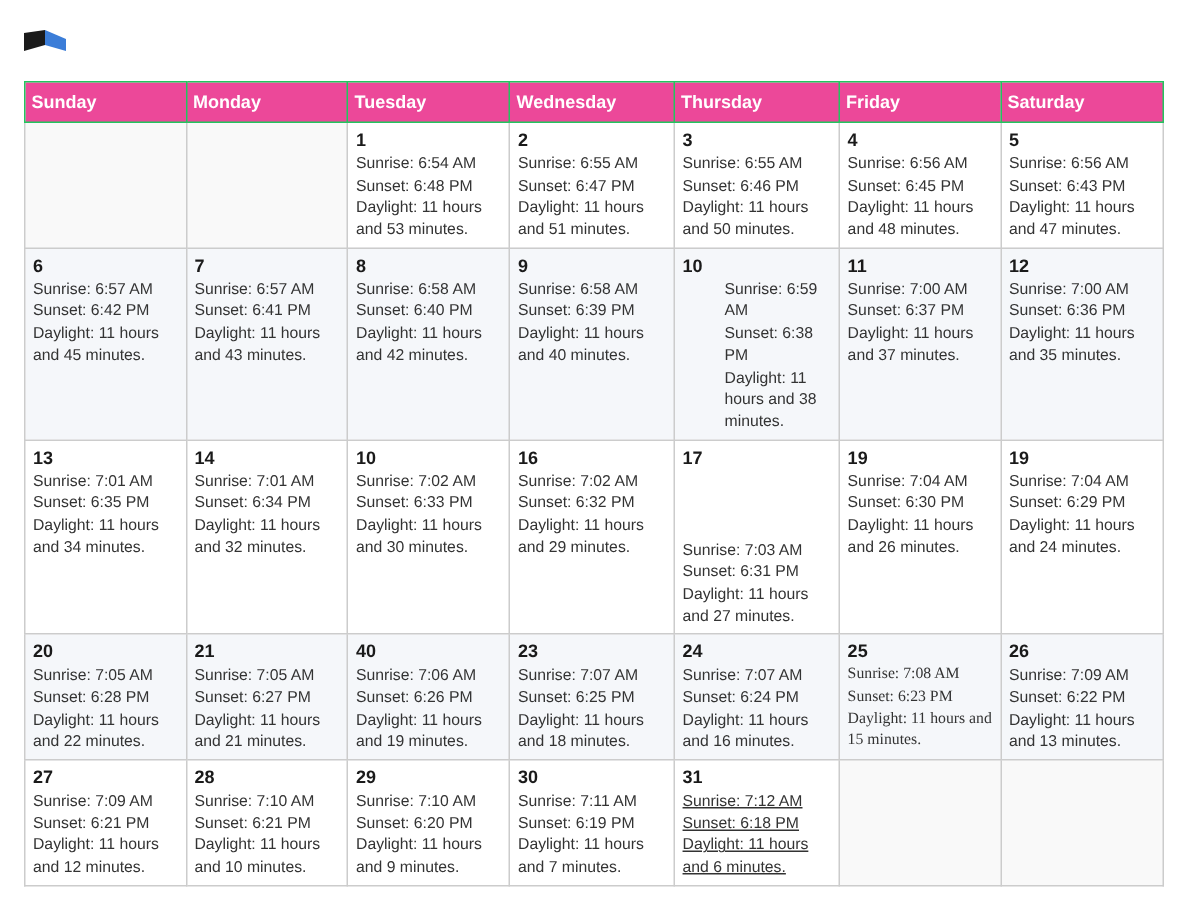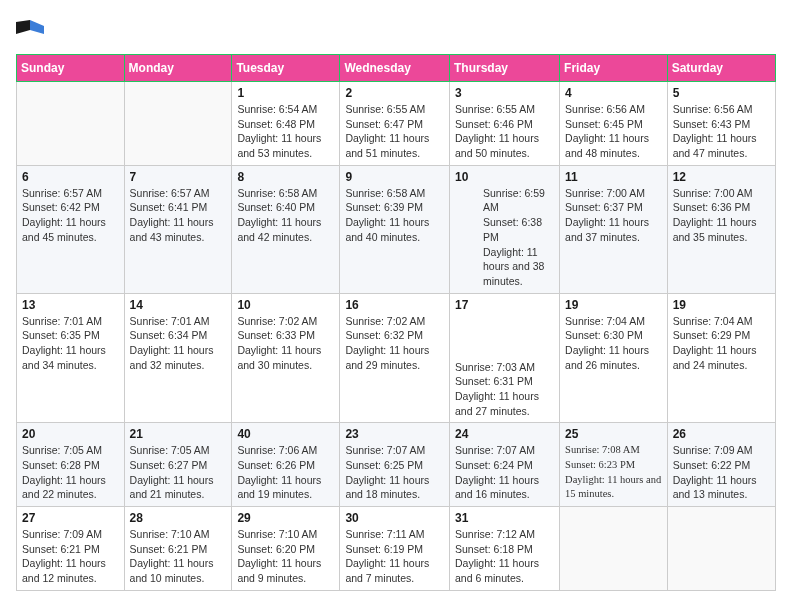--- a/index.html
+++ b/index.html
@@ -299,21 +299,21 @@
 Daylight: 11 hours and 9 minutes.</div>
         </td>
         <td>
           <span class="day-num">30</span>
           <div class="day-info" style="white-space: pre-line;">Sunrise: 7:11 AM
 Sunset: 6:19 PM
 Daylight: 11 hours and 7 minutes.</div>
         </td>
         <td>
           <span class="day-num">31</span>
-          <div class="day-info" style="white-space: pre-line;">Sunrise: 7:12 AM
+          <div class="day-info" style="white-space: pre-line; text-decoration: underline;">Sunrise: 7:12 AM
 Sunset: 6:18 PM
 Daylight: 11 hours and 6 minutes.</div>
         </td>
         <td class="empty"></td>
         <td class="empty"></td>
       </tr>
     </tbody>
 </table>
 
 </body></html>

